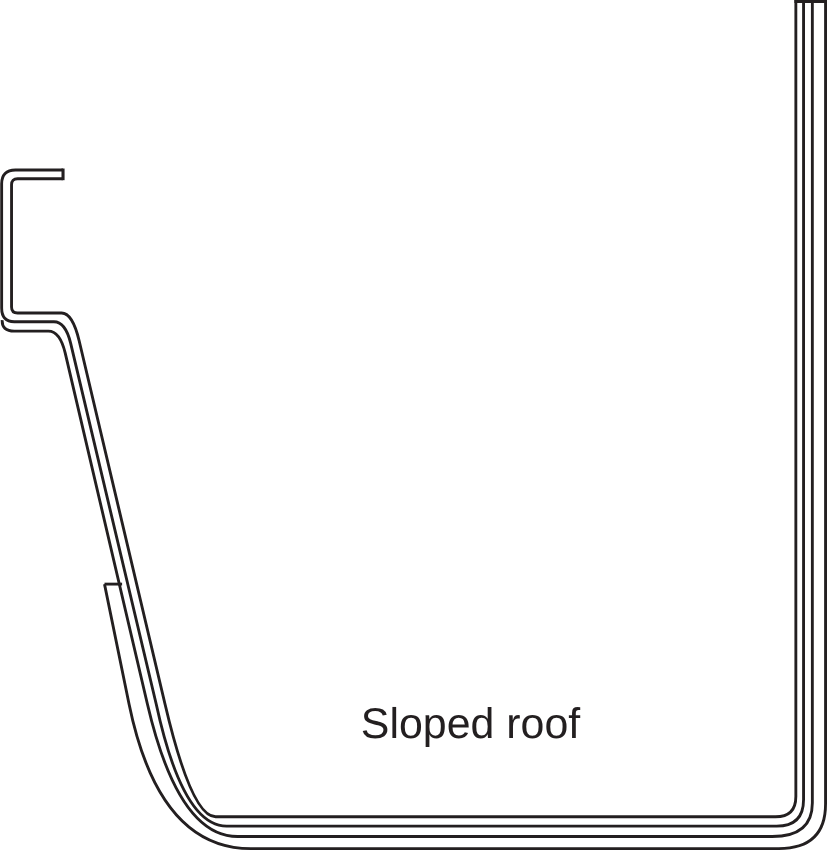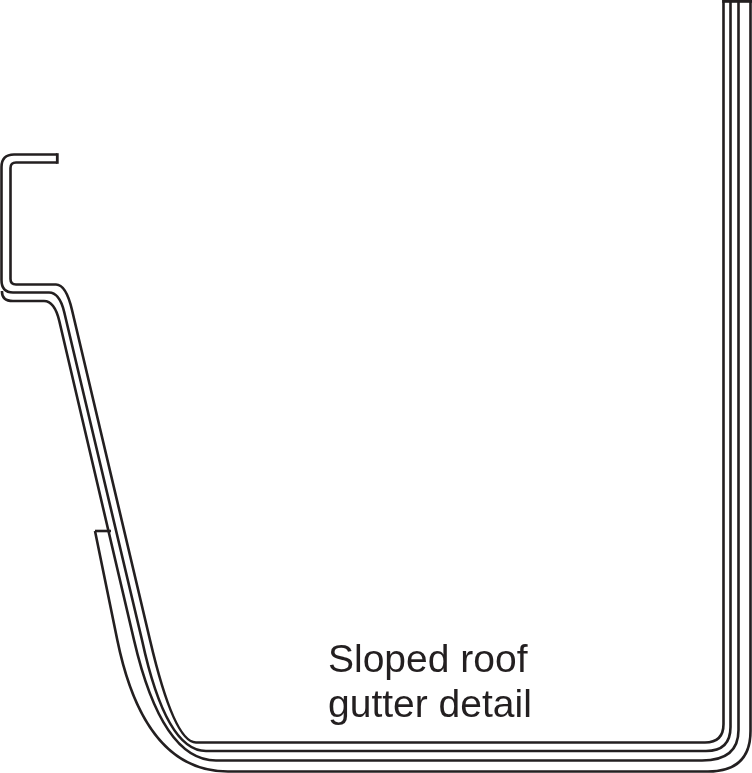--- a/index.html
+++ b/index.html
@@ -69,16 +69,15 @@
 
     <path d="M 95 531 L 111 531" stroke="#231f20"></path>
 
     <path class="cap" d="M 57.3 153.2 L 57.3 163.8" stroke="#231f20"></path>
 
     <path class="cap" d="M 722.2 1.4 L 752 1.4" stroke="#231f20"></path>
   </svg>
 
   <div class="caption">
     <span class="cap-line">Sloped roof</span>
-    <span class="cap-line">gutter detail</span>
   </div>
 
 </div>
 
 </body></html>

